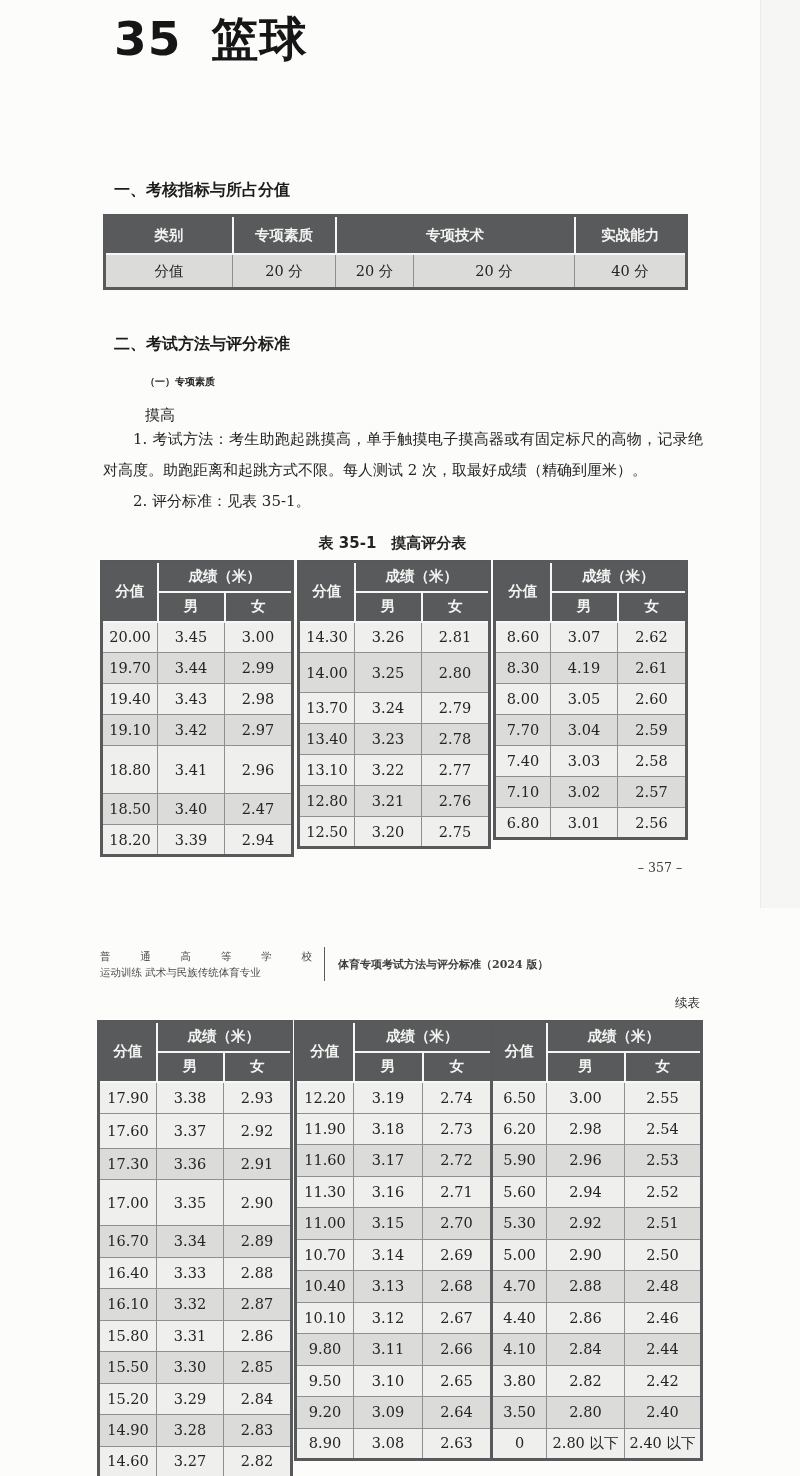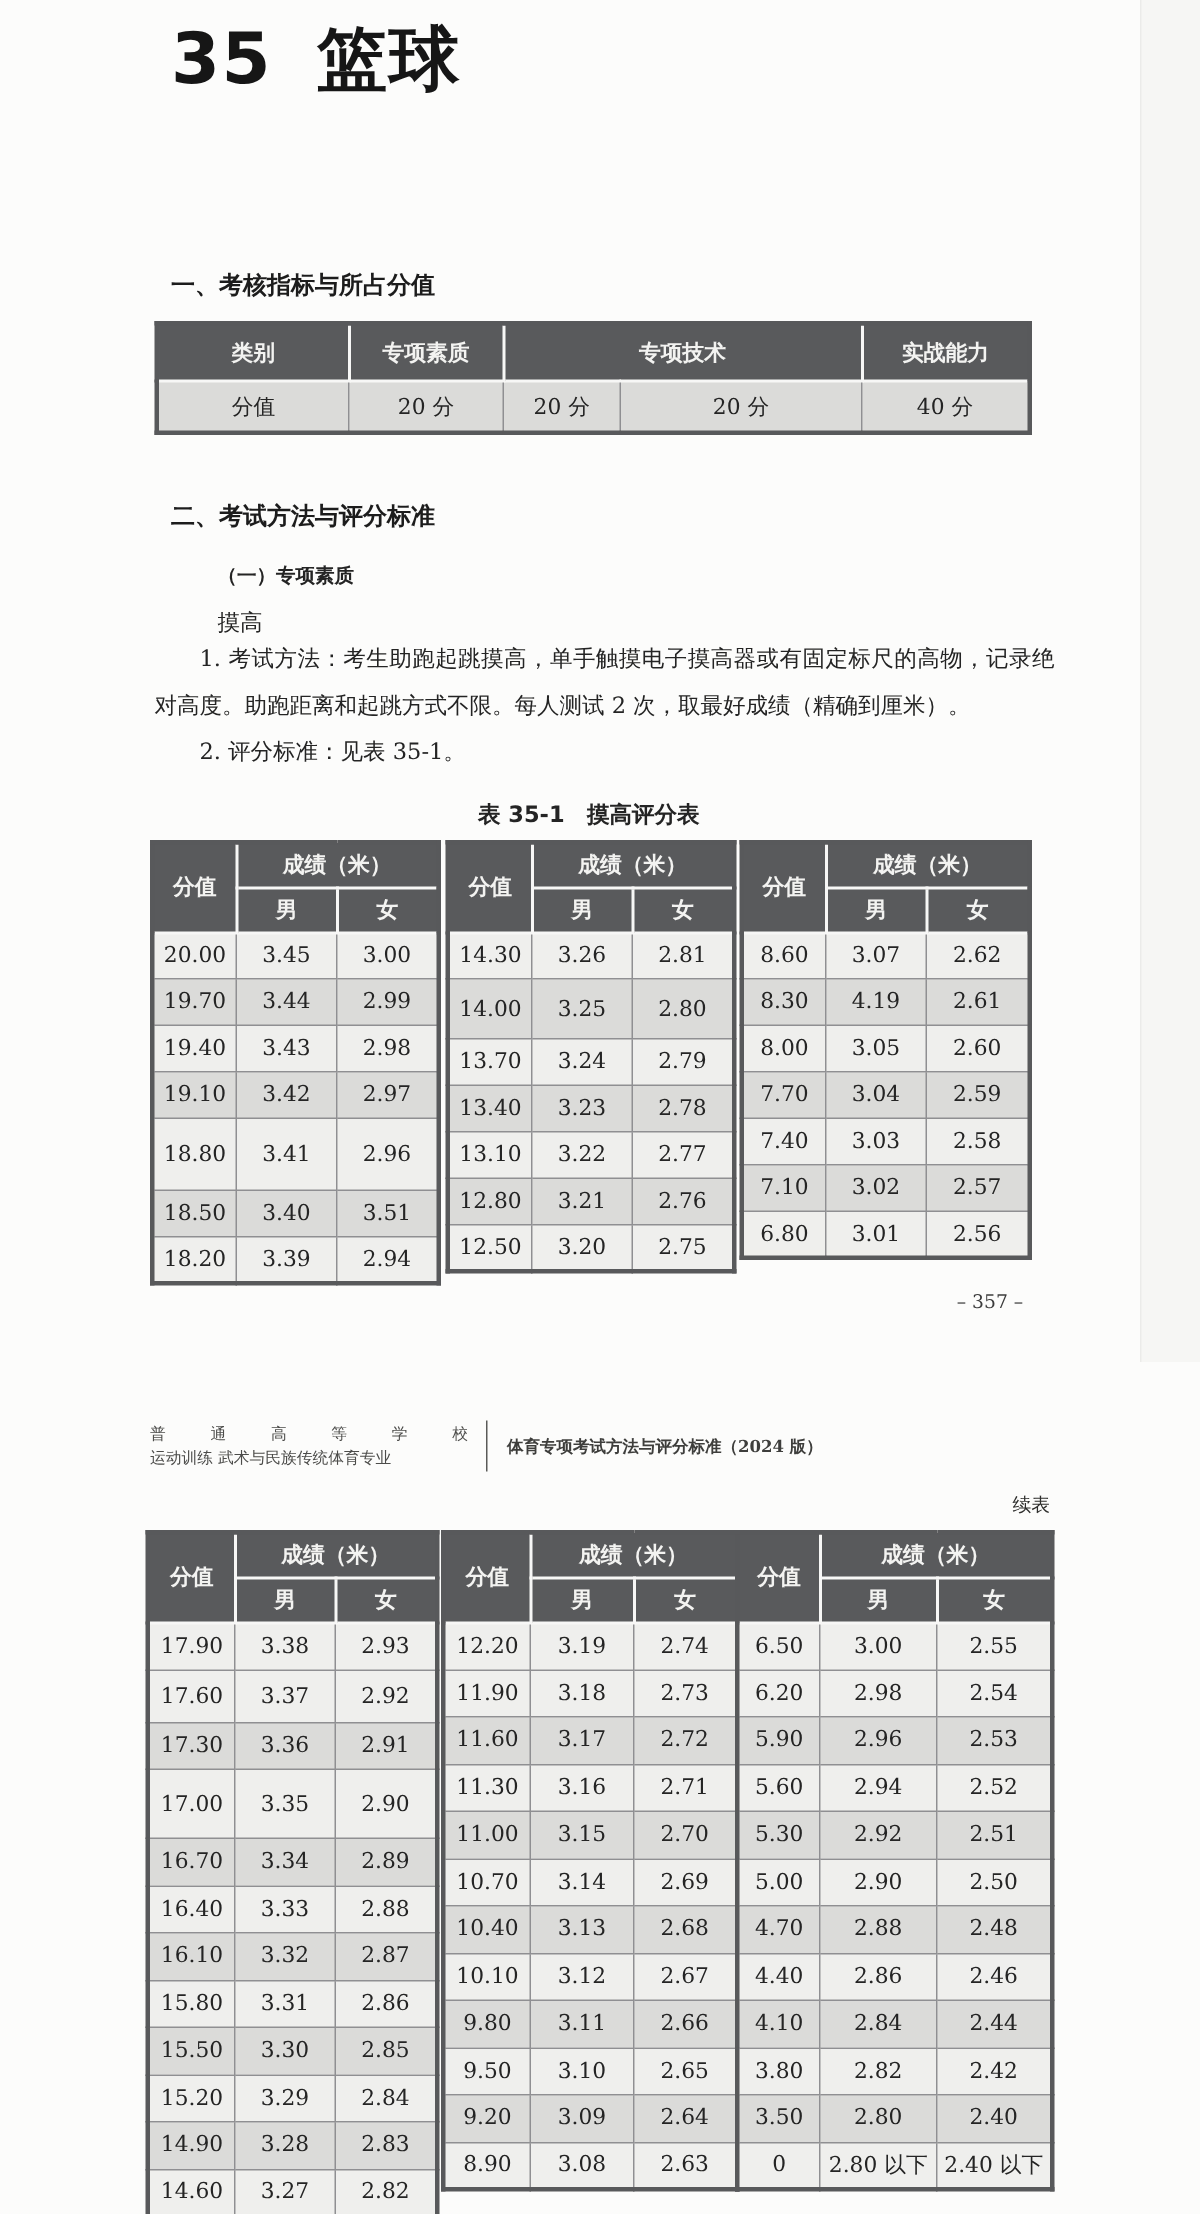--- a/index.html
+++ b/index.html
@@ -12,21 +12,21 @@
   
   .chapter-title { position:absolute; left:114px; top:8px; font-family:"DejaVu Sans", sans-serif;
                    font-weight:bold; font-size:47px; color:#161616; letter-spacing:1px; }
   .chapter-title .chapter-num { margin-right:30px; }
 
   .sec-heading { position:absolute; left:114px; font-family:"DejaVu Sans", sans-serif;
                  font-weight:bold; font-size:16px; color:#1c1c1c; }
   #sec1 { top:180px; }
   #sec2 { top:334px; }
   .sub-heading { position:absolute; left:145px; top:375px; font-family:"DejaVu Sans", sans-serif;
-                 font-weight:bold; font-size:13px; }
+                 font-weight:bold; font-size:10px; }
   .item-title { position:absolute; left:145px; top:406px; font-size:15px; }
   .body-para { position:absolute; left:103px; width:600px; font-size:15px; line-height:31px;
                text-align:justify; text-indent:2em; }
   #para1 { top:424px; }
   #para2 { top:486px; }
 
   
   .indicator-table { position:absolute; left:103px; top:214px; width:582px;
                      border-collapse:collapse; table-layout:fixed; font-size:14.5px; }
   .indicator-table th { background:#595a5c; color:#f3f3f1; font-weight:bold;
@@ -147,21 +147,21 @@
             <td>2.97</td>
           </tr>
           <tr class="row-light" style="height: 48px;">
             <td>18.80</td>
             <td>3.41</td>
             <td>2.96</td>
           </tr>
           <tr class="row-dark" style="height: 31px;">
             <td>18.50</td>
             <td>3.40</td>
-            <td>3.51</td>
+            <td>2.47</td>
           </tr>
           <tr class="row-light" style="height: 31px;">
             <td>18.20</td>
             <td>3.39</td>
             <td>2.94</td>
           </tr>
         </tbody>
       </table>
       <table class="score-table" style="left: 297px; top: 560px; width: 191px;">
         <colgroup>

